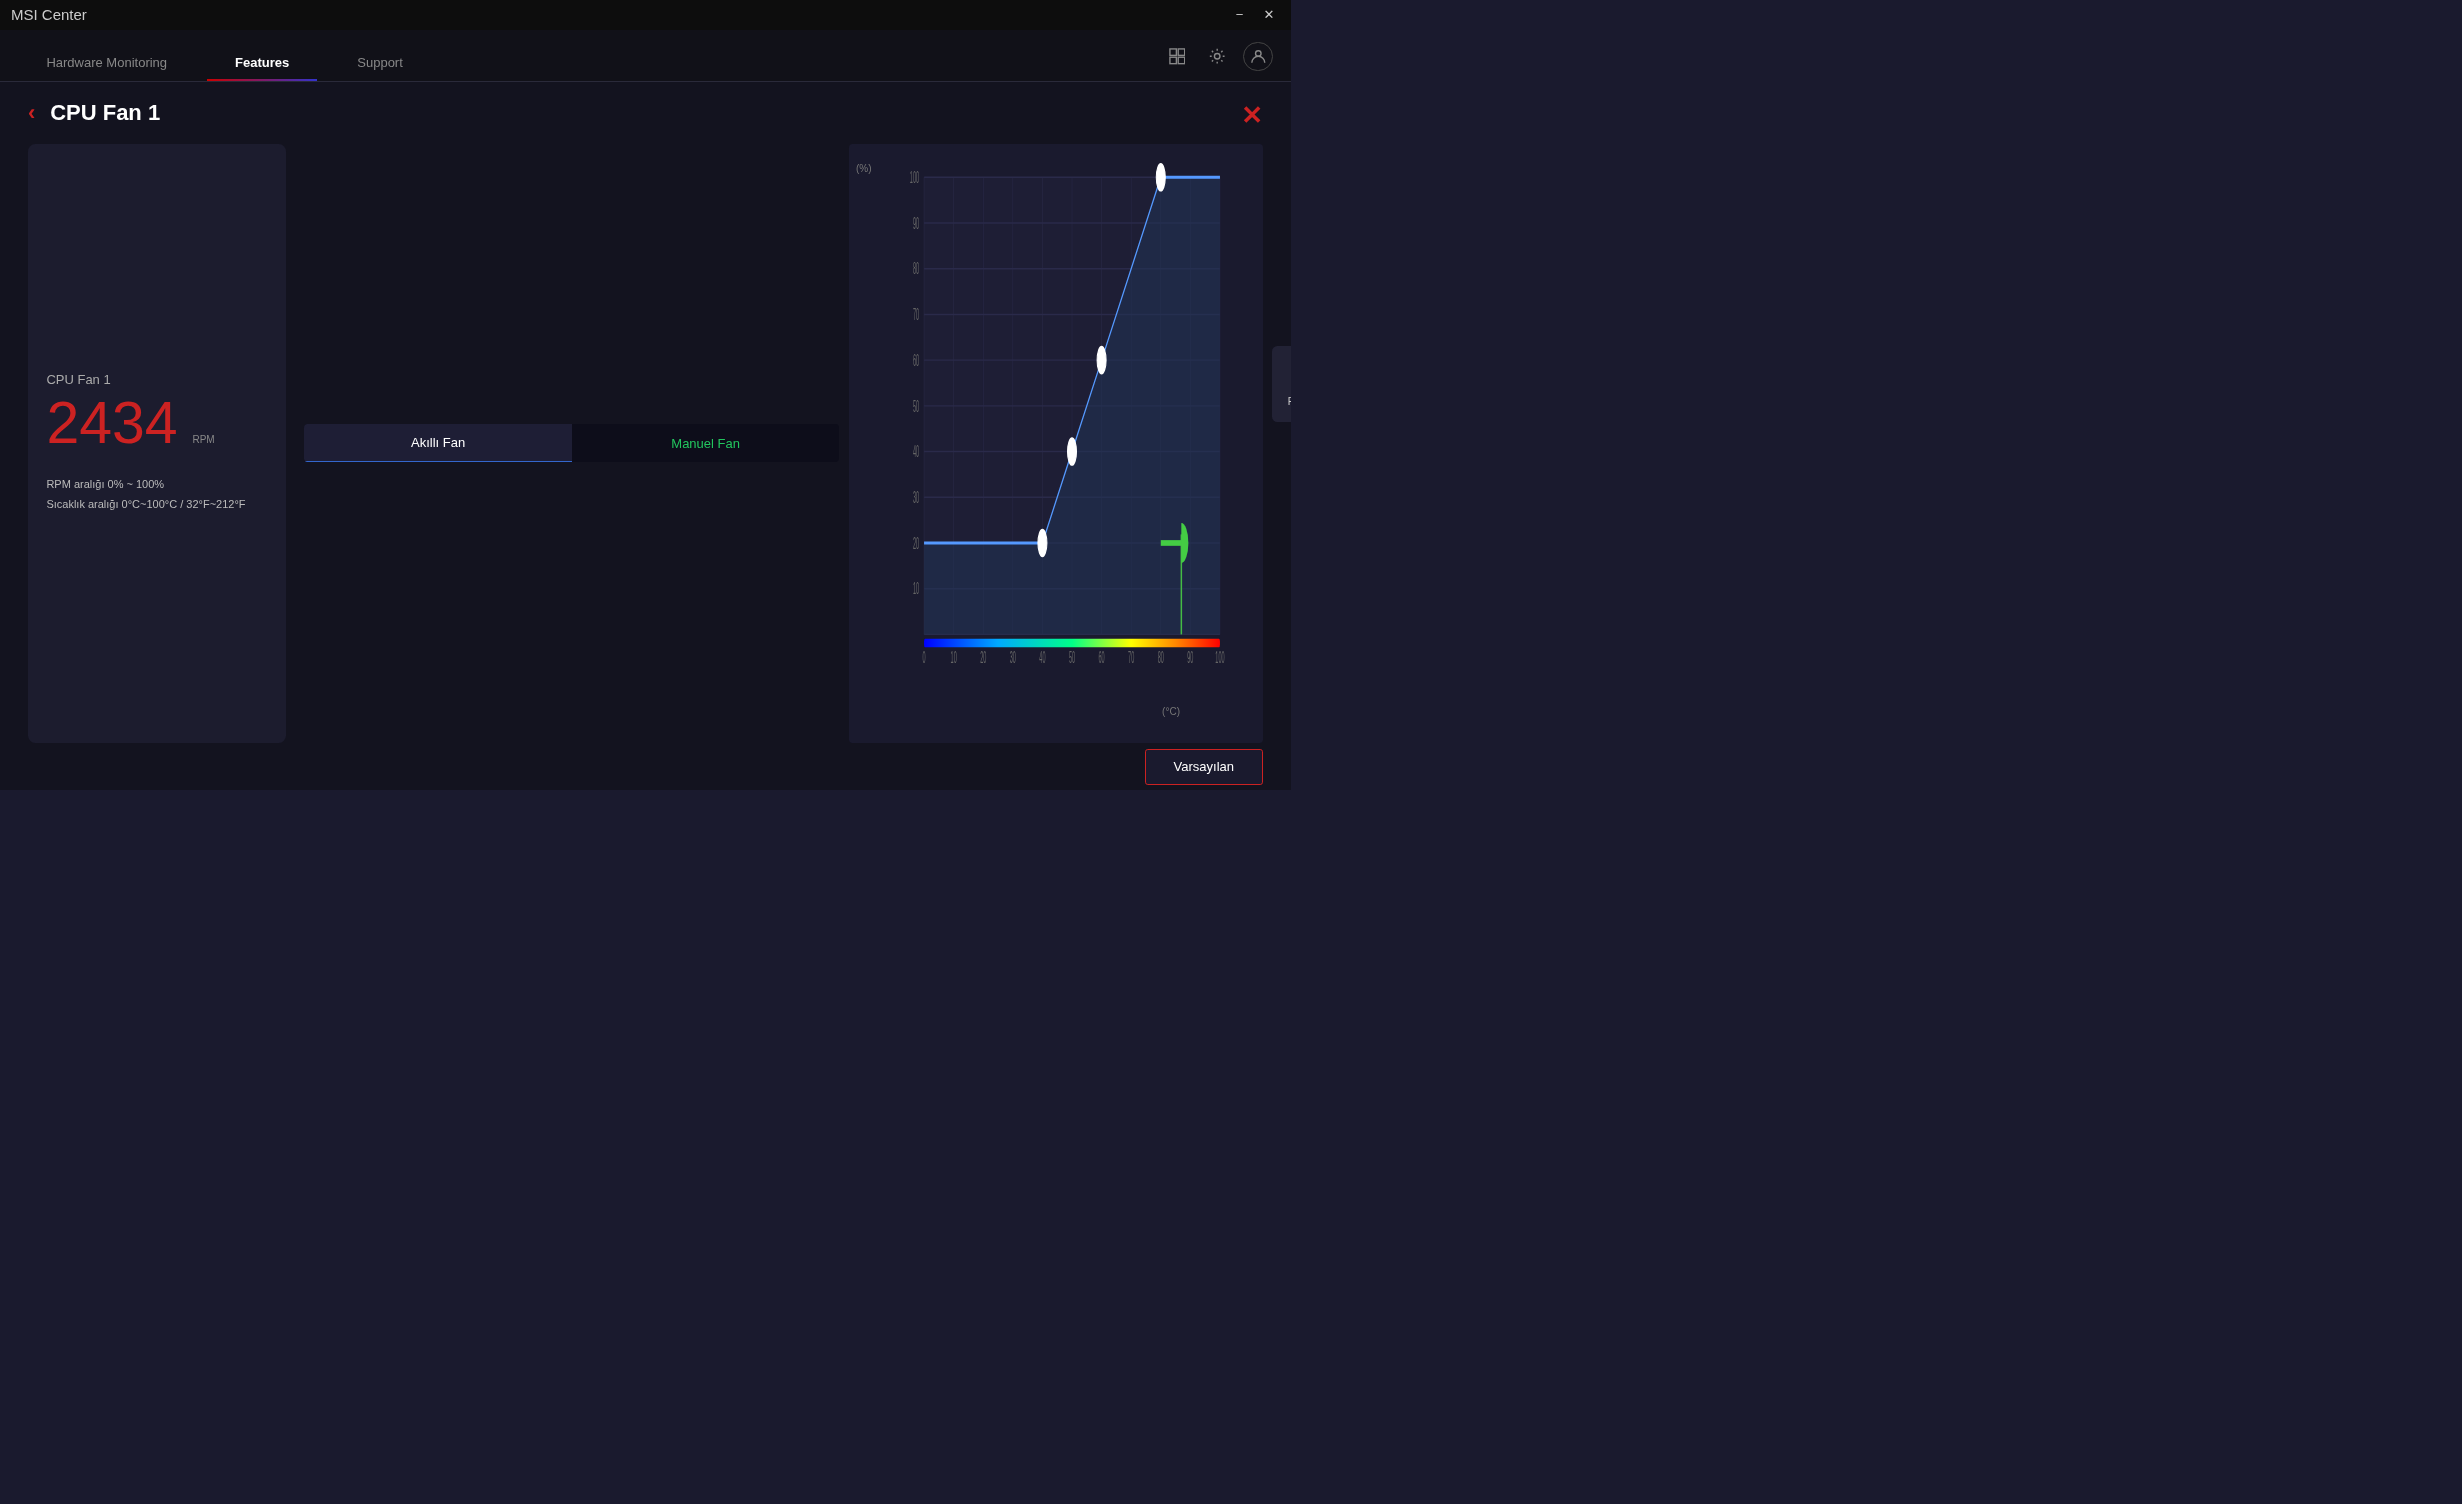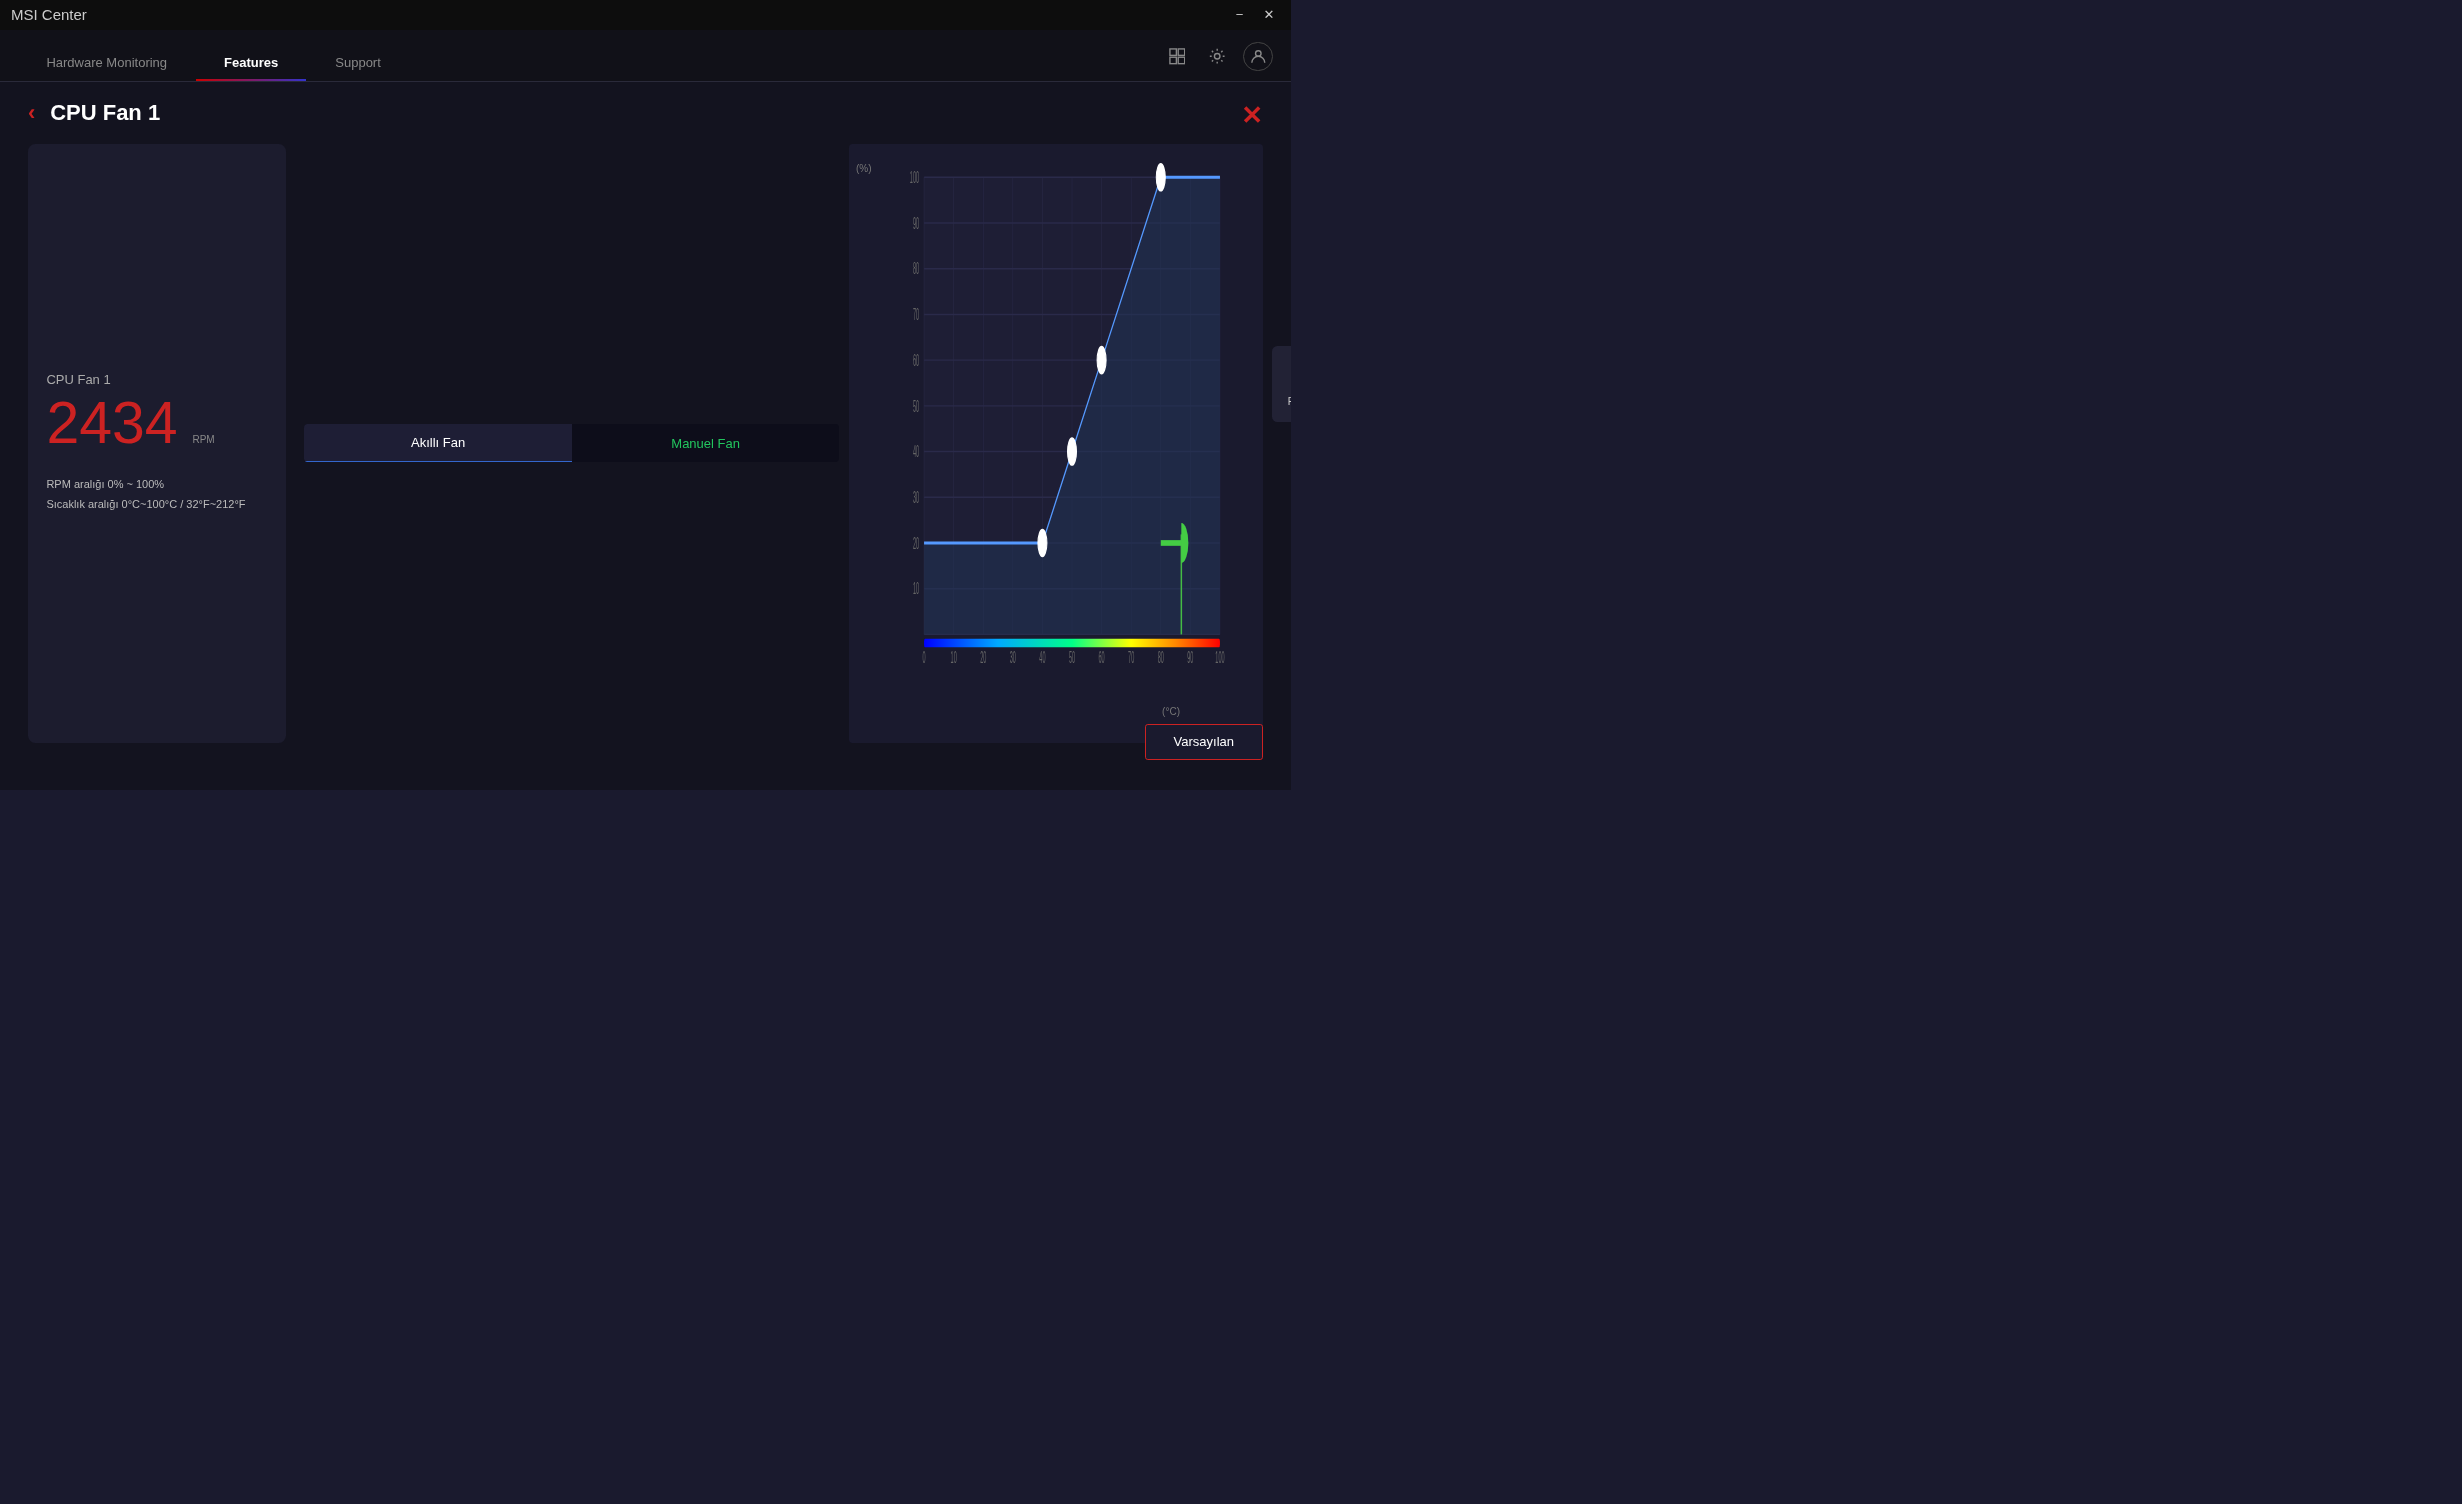--- a/index.html
+++ b/index.html
@@ -51,21 +51,21 @@
       background: #111118;
       height: 52px;
       display: flex;
       align-items: flex-end;
       padding: 0 18.4px;
       border-bottom: 0.9px solid #2a2a3a;
       justify-content: space-between;
     }
     .nav-tabs {
       display: flex;
-      gap: 1px;
+      gap: 12px;
       height: 100%;
       align-items: flex-end;
     }
     .nav-tab {
       padding: 0 28px 11px;
       font-size: 13px;
       color: #888;
       cursor: pointer;
       position: relative;
       height: 100%;
@@ -252,21 +252,21 @@
     }
 
     .chart-svg {
       width: 100%;
       height: 100%;
     }
 
     
     .default-btn {
       position: absolute;
-      bottom: 31px;
+      bottom: 6px;
       right: 28px;
       background: #1a1a2e;
       border: 0.9px solid #cc2222;
       color: #fff;
       padding: 9.2px 28px;
       font-size: 13px;
       cursor: pointer;
       border-radius: 2.8px;
     }
 

